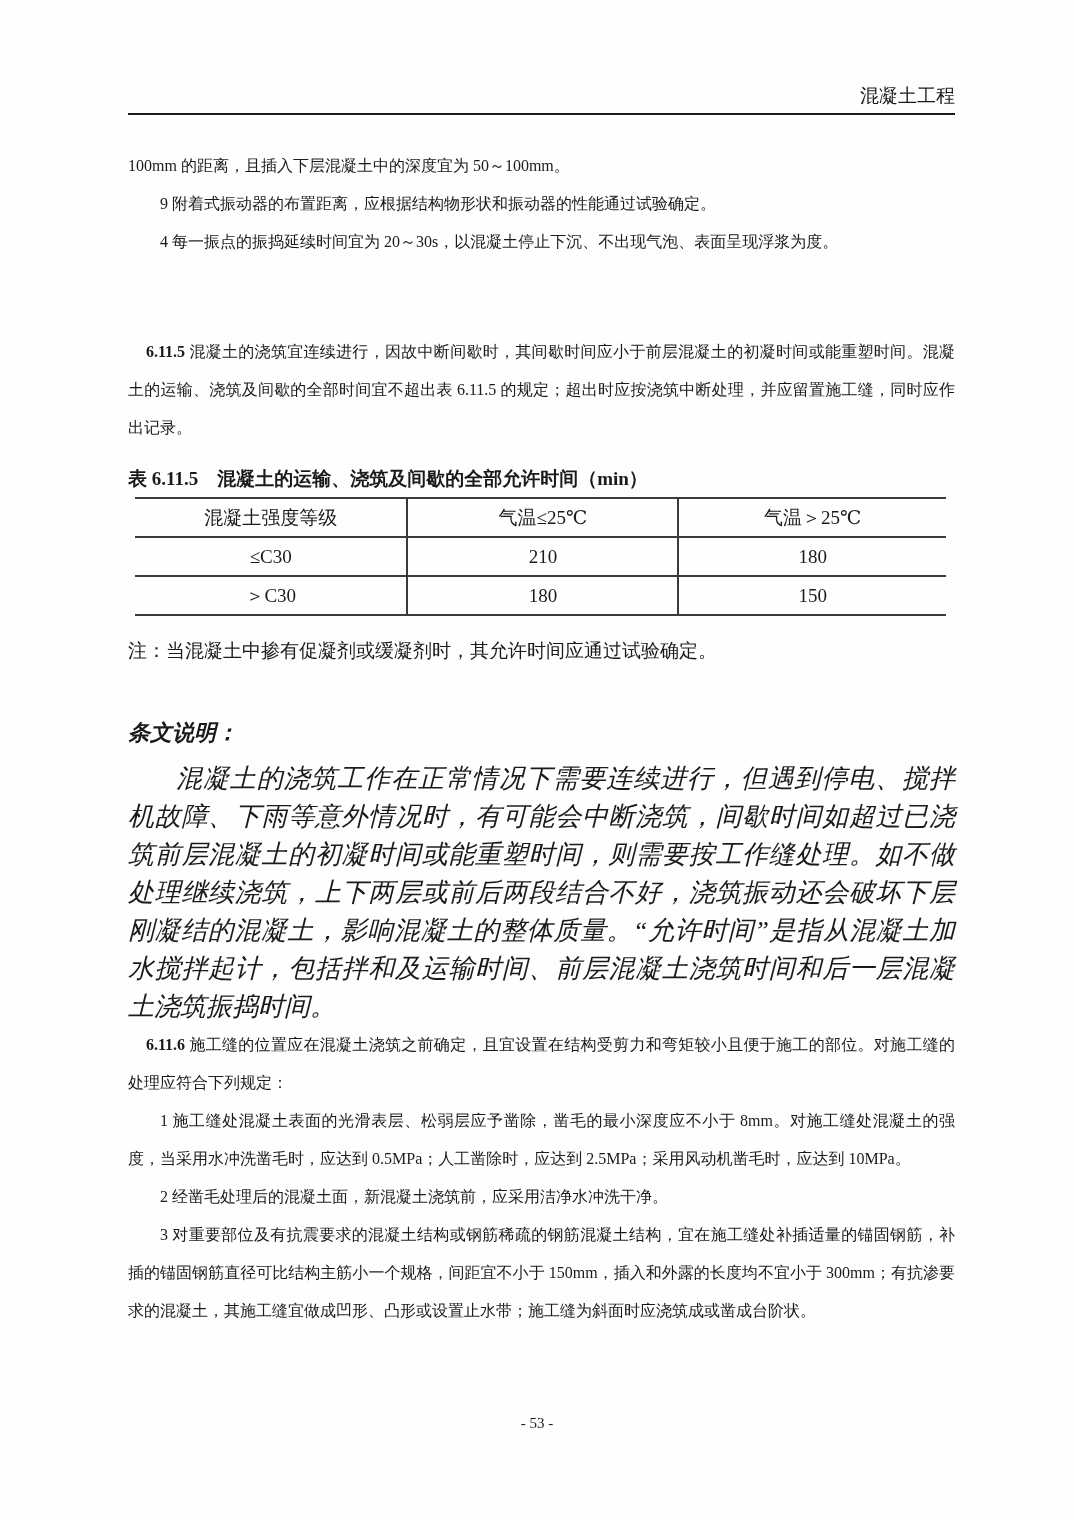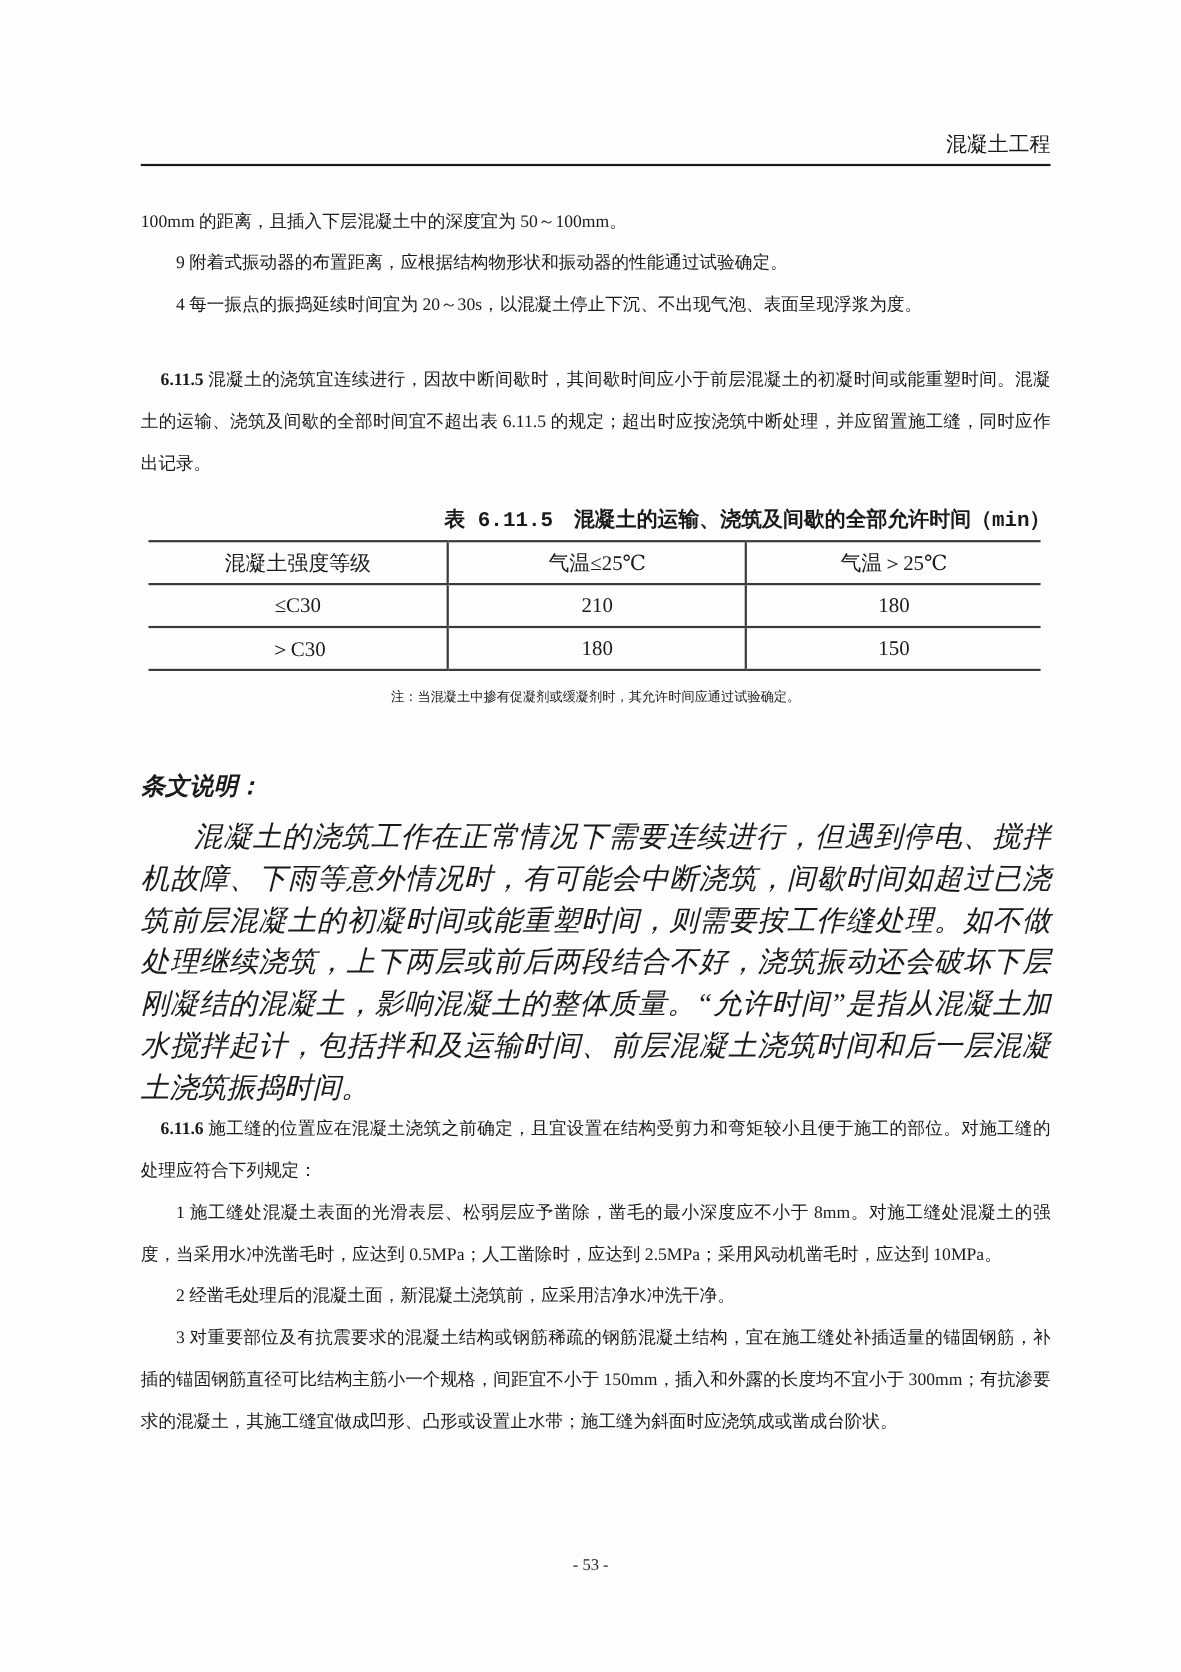--- a/index.html
+++ b/index.html
@@ -10,67 +10,65 @@
     margin: 0 auto;
     background: #fefefe;
     font-family: "Liberation Serif", "DejaVu Serif", serif;
     color: #1a1a1a;
     box-sizing: border-box;
     padding: 0 119px 0 128px;
     overflow: hidden;
   }
   
   .running-head {
-    padding-top: 120px;
+    padding-top: 84px;
     text-align: right;
     font-size: 19px;
     line-height: 24px;
     border-bottom: 2px solid #1a1a1a;
     padding-bottom: 5px;
   }
   
   .bodytext { font-size: 16px; line-height: 38px; text-align: justify; }
   p { margin: 0; }
   .p-cont   { text-indent: 0; }          
   .p-item   { text-indent: 32px; }       
   .p-sect   { text-indent: 18px; }       
   .num      { font-weight: bold; }
   .intro-block    { margin-top: 32px; }
-  .sect-6115      { margin-top: 30px; }
+  .sect-6115      { margin-top: 72px; }
   .sect-6116      { }
   
   .tbl-caption {
     margin-top: 18px;
-    text-align: right;
+    text-align: left;
     font-weight: bold;
     font-size: 19px;
     line-height: 28px;
-    font-family: Liberation Mono, monospace;
   }
   table.spec {
     width: 811px;
     margin-left: 7px;
     margin-top: 4px;
     border-collapse: collapse;
     font-size: 19px;
   }
   table.spec td {
     text-align: center;
     vertical-align: middle;
     height: 37px;
     border-top: 2px solid #3a3a3a;
     border-bottom: 2px solid #3a3a3a;
     padding: 0 4px;
   }
   table.spec td + td { border-left: 2px solid #3a3a3a; }
   .tbl-note {
-    margin-top: 12px;
-    font-size: 12px;
+    margin-top: 24px;
+    font-size: 19px;
     line-height: 22px;
-    text-align: center;
   }
   
   .commentary-label {
     margin-top: 56px;
     font-size: 22px;
     font-weight: bold;
     font-style: italic;
     line-height: 30px;
   }
   .commentary-text {

